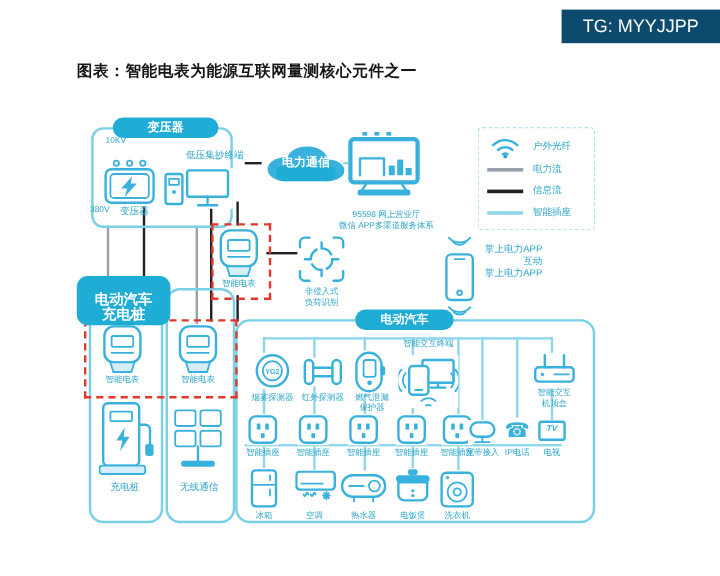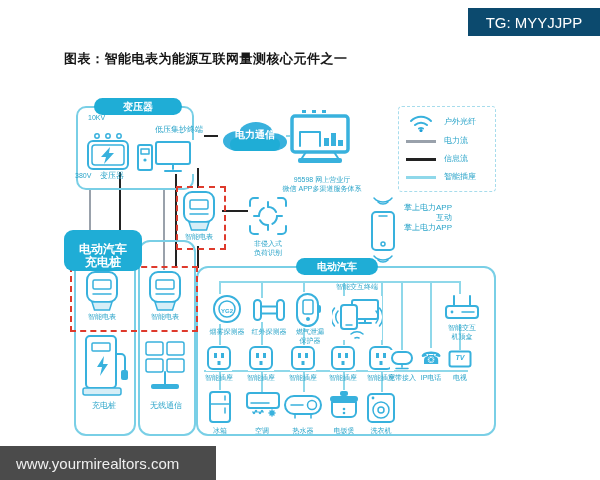--- a/index.html
+++ b/index.html
@@ -410,17 +410,14 @@
   <div class="icon" style="left:366px;top:392px;">
     <svg width="30" height="32" viewBox="0 0 30 32">
       <rect class="st" x="2" y="2" width="26" height="28" rx="4"></rect>
       <circle class="st15" cx="15" cy="18" r="8"></circle>
       <circle class="st15" cx="15" cy="18" r="3"></circle>
       <circle class="fl" cx="7" cy="6" r="1.4"></circle>
     </svg>
   </div>
   <div class="lbl sm" style="left:362px;top:427px;width:38px;">洗衣机</div>
 
-  <div id="wmbar">
-    <span>www.yourmirealtors.com</span>
-  </div>
 
 </div>
 
 </body></html>

